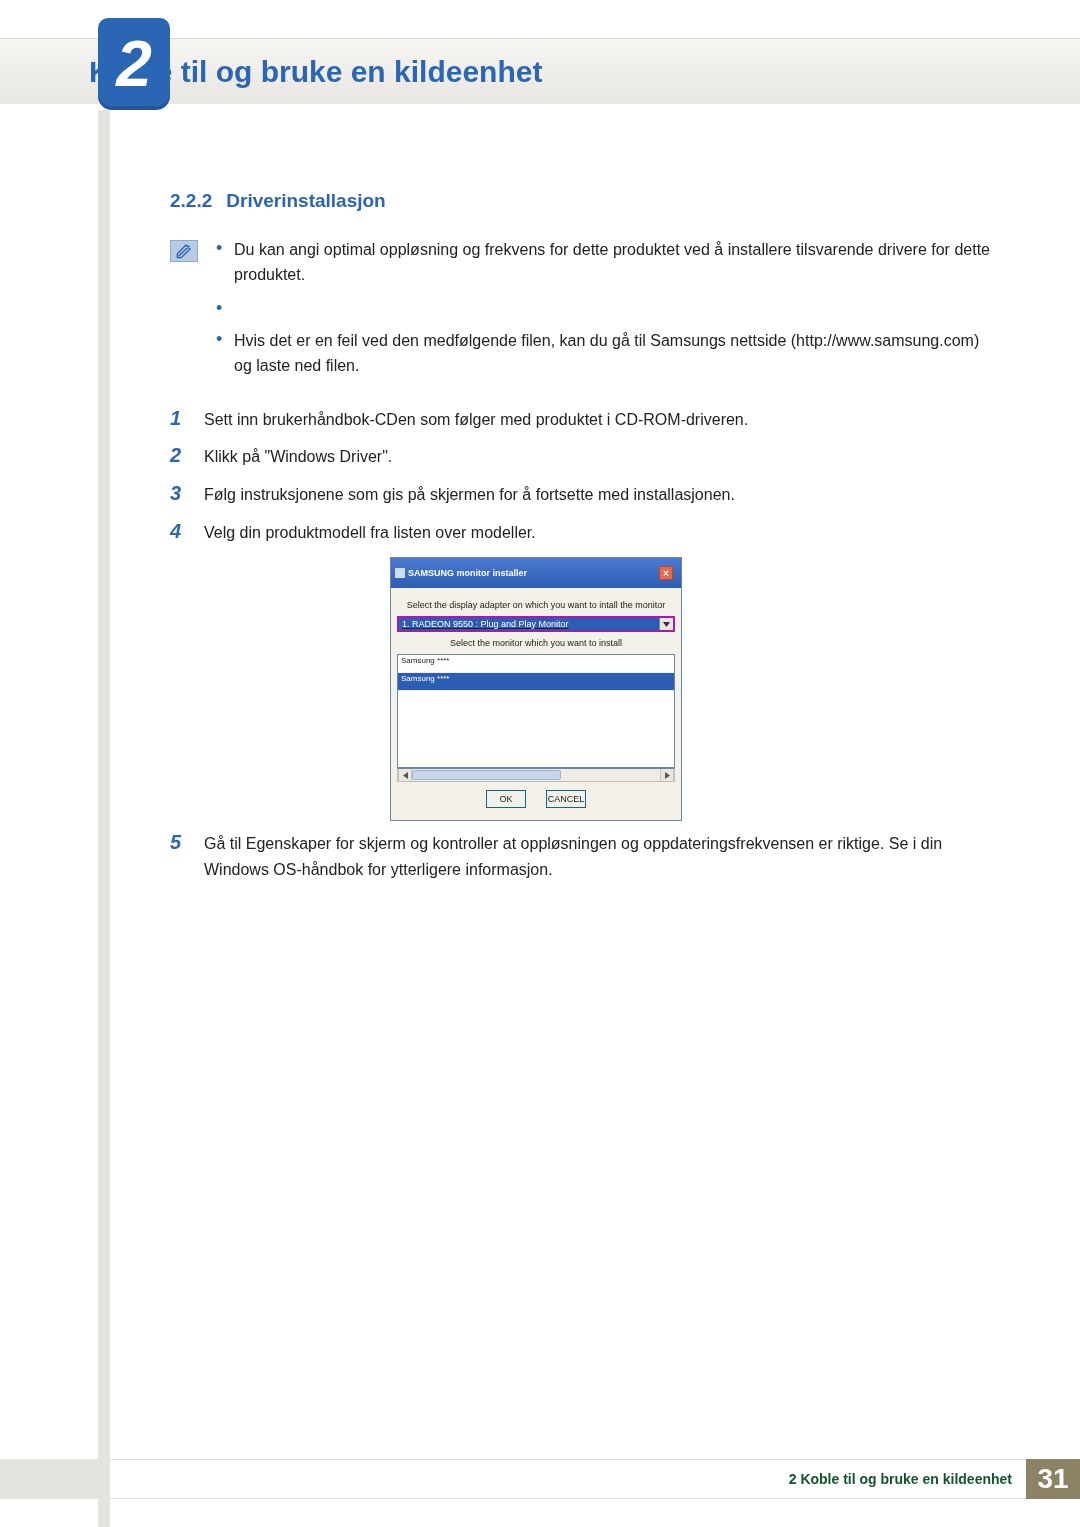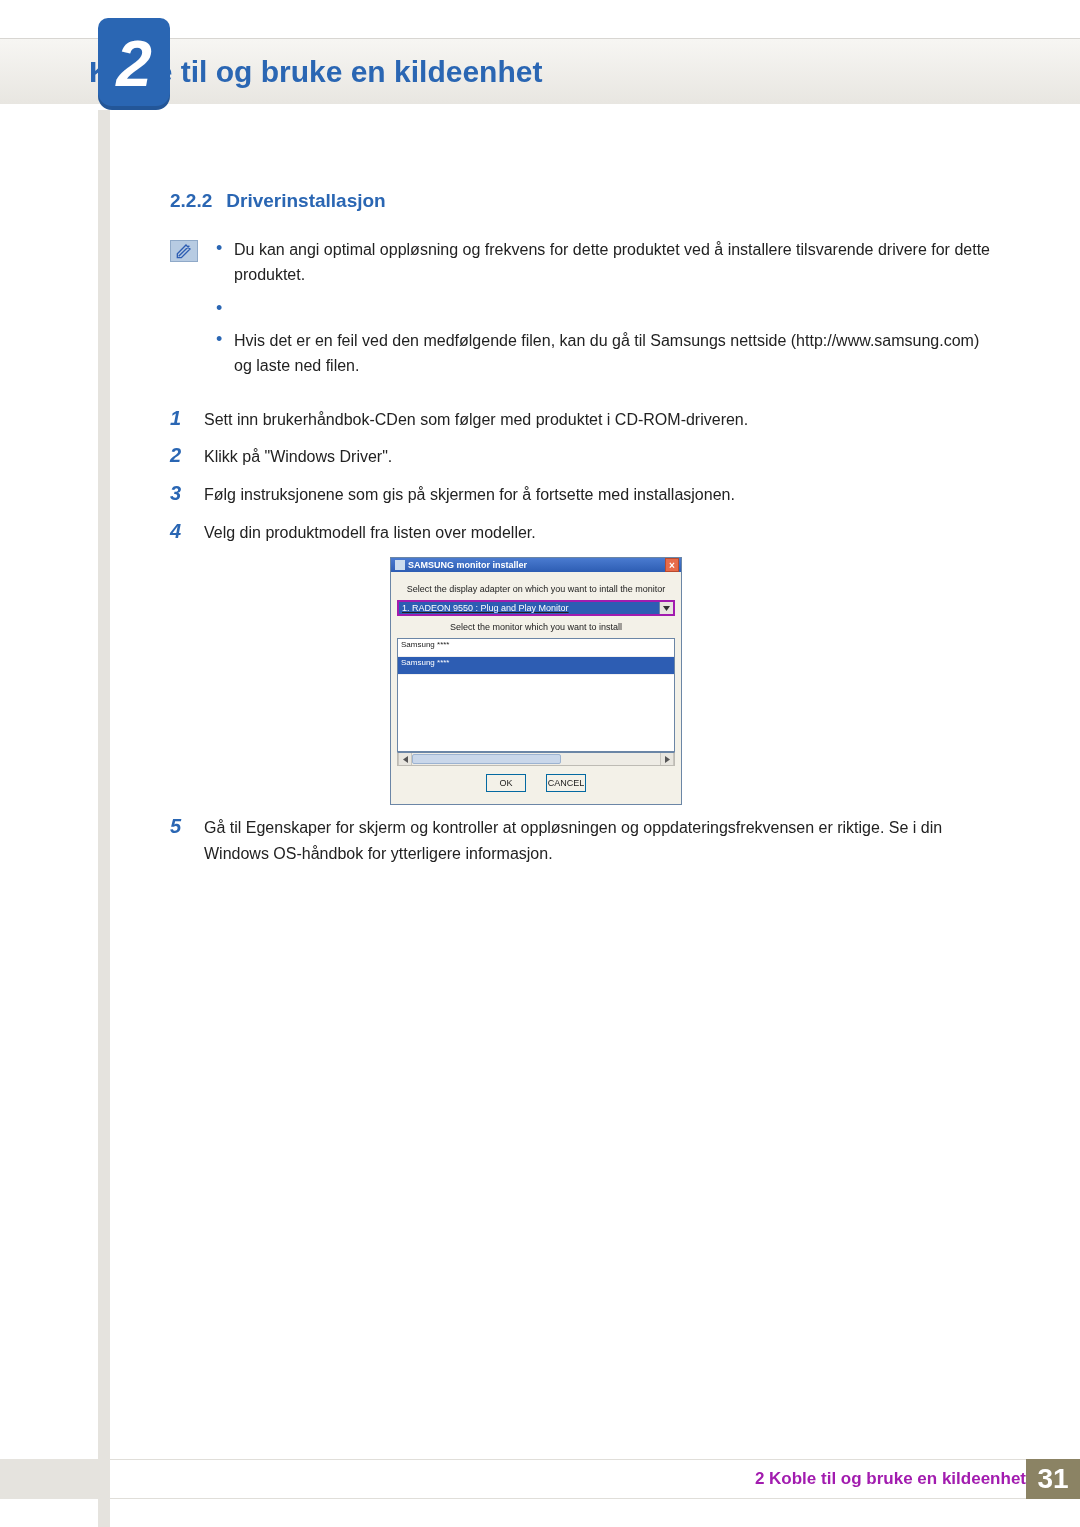--- a/index.html
+++ b/index.html
@@ -89,24 +89,24 @@
 
   
   .dialog {
     width: 292px;
     margin: 6px 0 10px 220px;
     border: 1px solid #6b86a6;
     font-size: 9px;
     background: #f3f1e8;
   }
   .dlg-titlebar {
-    height: 14px;
+    height: 30px;
     background: linear-gradient(#4a7bd0, #2d5db3);
     display: flex; align-items: center;
-    padding: 0 2px 0 4px;
+    padding: 0 8px 0 4px;
     color: #ffffff;
     font-weight: bold;
   }
   .dlg-titlebar .t { flex: 1; white-space: nowrap; overflow: hidden; }
   .dlg-close {
     width: 14px; height: 14px;
     background: #e76b4a;
     border: 1px solid #b84a2e;
     color: #fff;
     display: flex; align-items: center; justify-content: center;
@@ -178,23 +178,24 @@
   }
   .footer .lead {
     width: 110px;
     background: #e5e3de;
   }
   .footer .ft-title {
     flex: 1;
     display: flex;
     align-items: center;
     justify-content: flex-end;
-    font-weight: bold;
-    color: #a21caf;
-    font-size: 17px;
+    padding-right: 14px;
+    font-weight: bold;
+    color: #14532d;
+    font-size: 14px;
     border-top: 1px solid #e0ded9;
     border-bottom: 1px solid #e0ded9;
   }
   .footer .pg {
     width: 54px;
     background: #8b8364;
     color: #ffffff;
     font-size: 28px;
     font-weight: bold;
     display:flex; align-items:center; justify-content:center;

